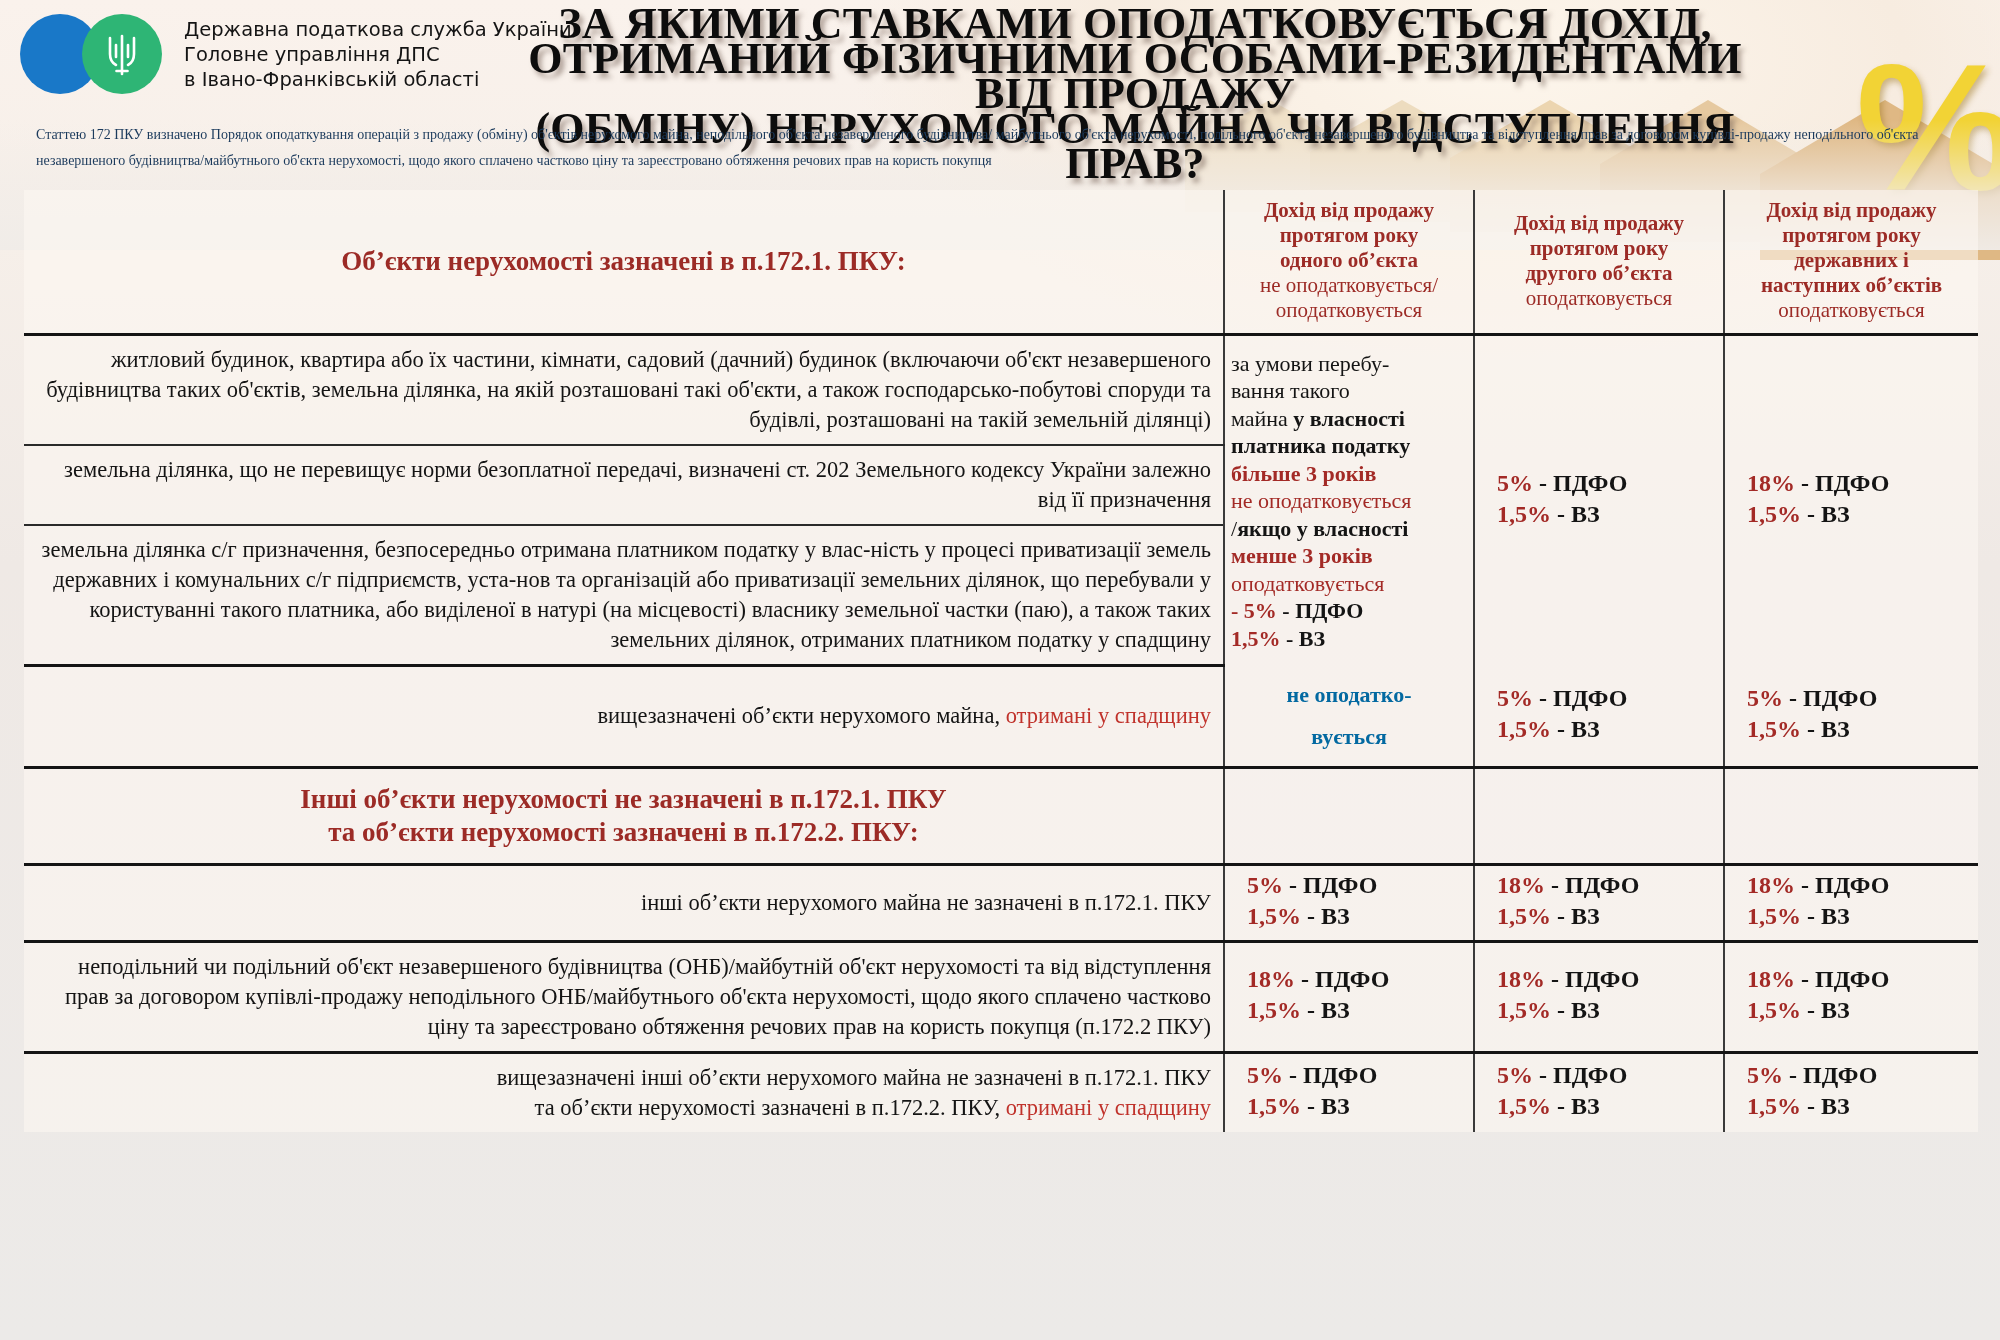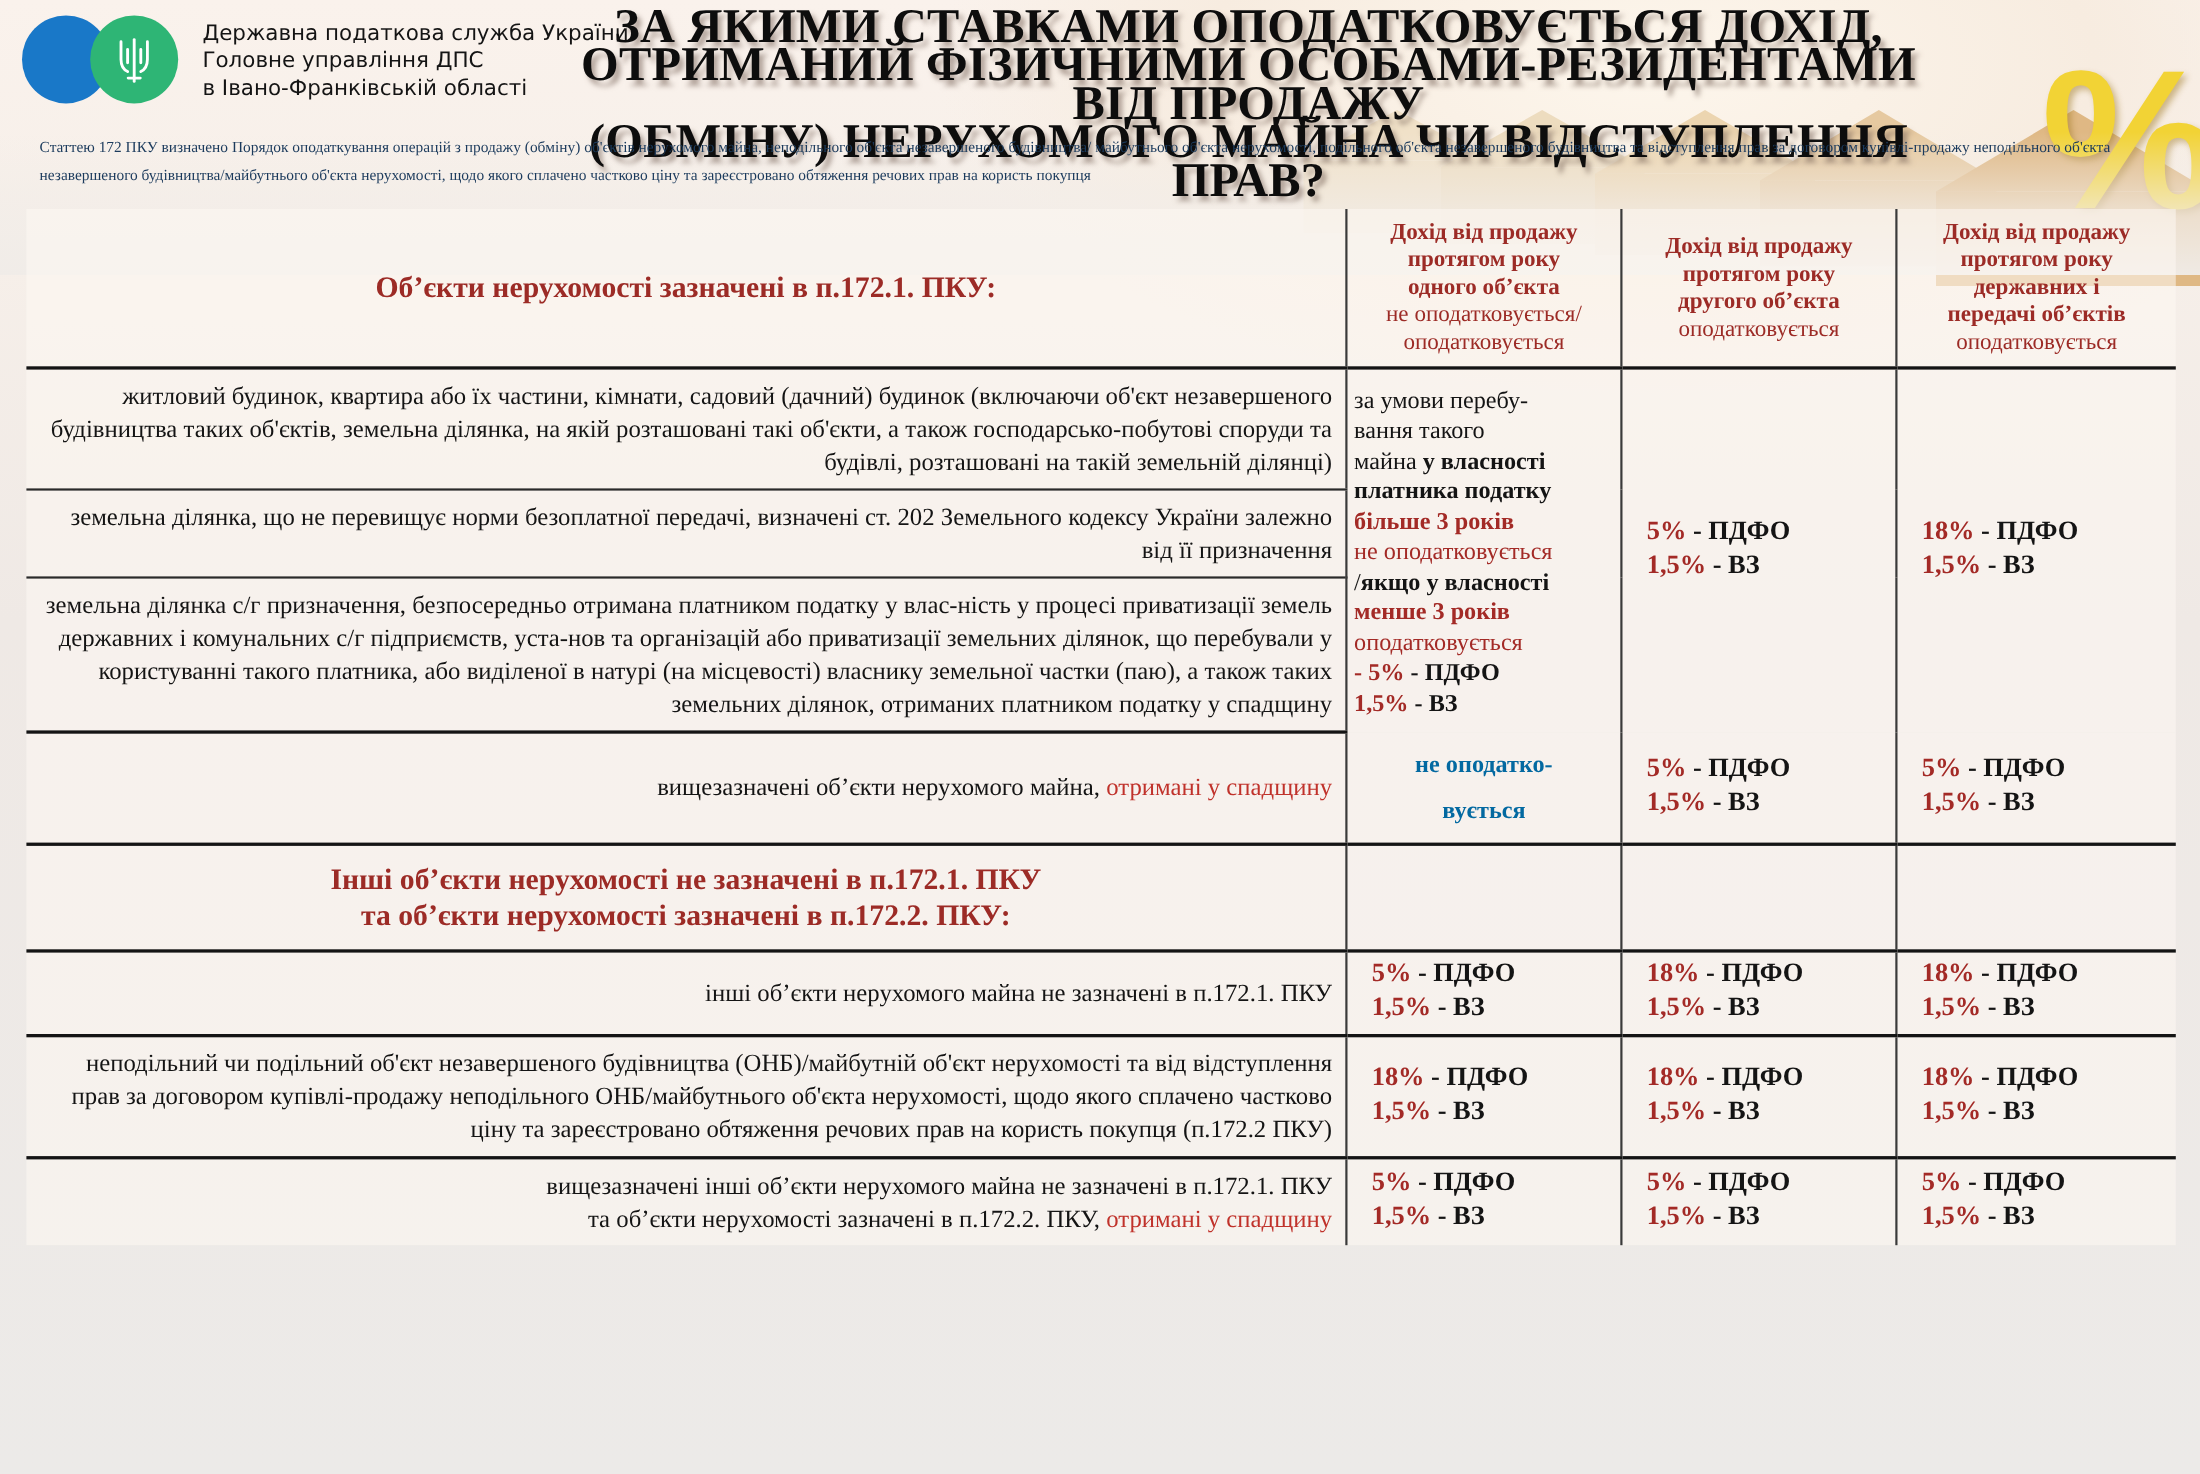--- a/index.html
+++ b/index.html
@@ -297,21 +297,21 @@
         <b>Дохід від продажу</b><br>
         <b>протягом року</b><br>
         <b>другого об’єкта</b><br>
         <span class="reg">оподатковується</span>
       </td>
 
       <td class="hdr-cell bb bl">
         <b>Дохід від продажу</b><br>
         <b>протягом року</b><br>
         <b>державних і</b><br>
-        <b>передачі об’єктів</b><br>
+        <b>наступних об’єктів</b><br>
         <span class="reg">оподатковується</span>
       </td>
     </tr>
 
     <tr>
       <td class="desc bb-thin">житловий будинок, квартира або їх частини, кімнати, садовий (дачний) будинок (включаючи об'єкт незавершеного будівництва таких об'єктів, земельна ділянка, на якій розташовані такі об'єкти, а також господарсько-побутові споруди та будівлі, розташовані на такій земельній ділянці)</td>
 
       <td class="cond bl" rowspan="3">
         <span>за умови перебу-</span><br>
         <span>вання такого</span><br>

